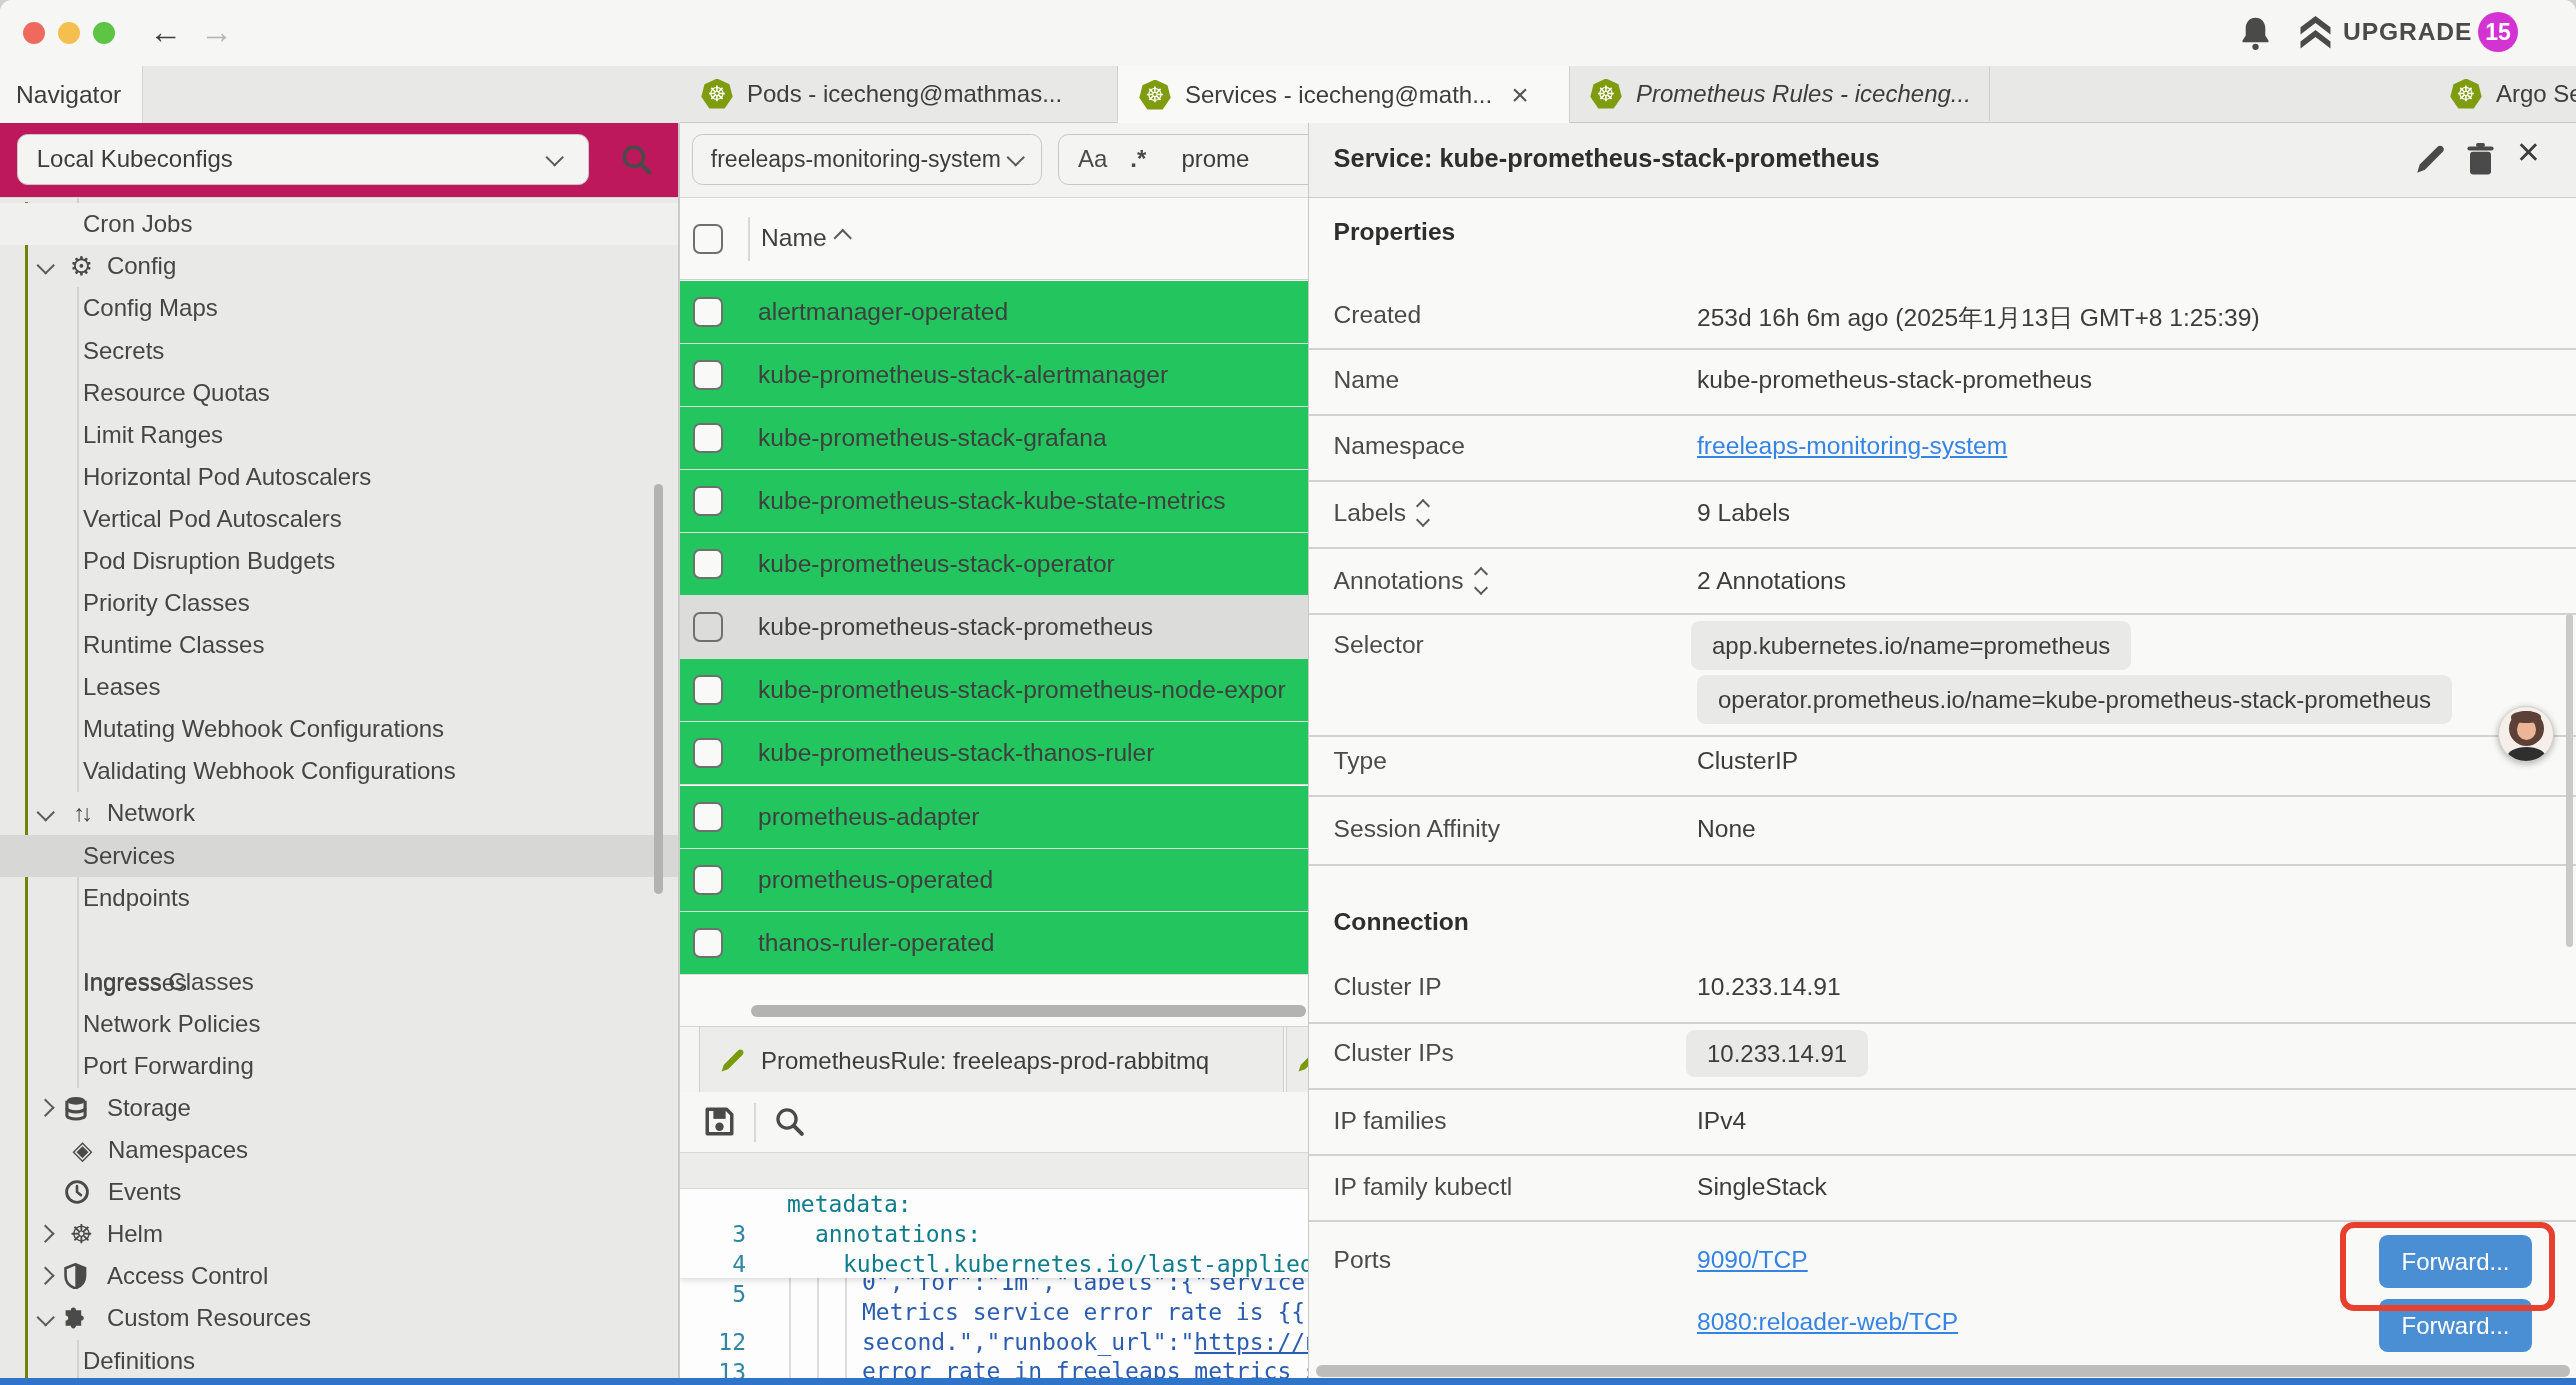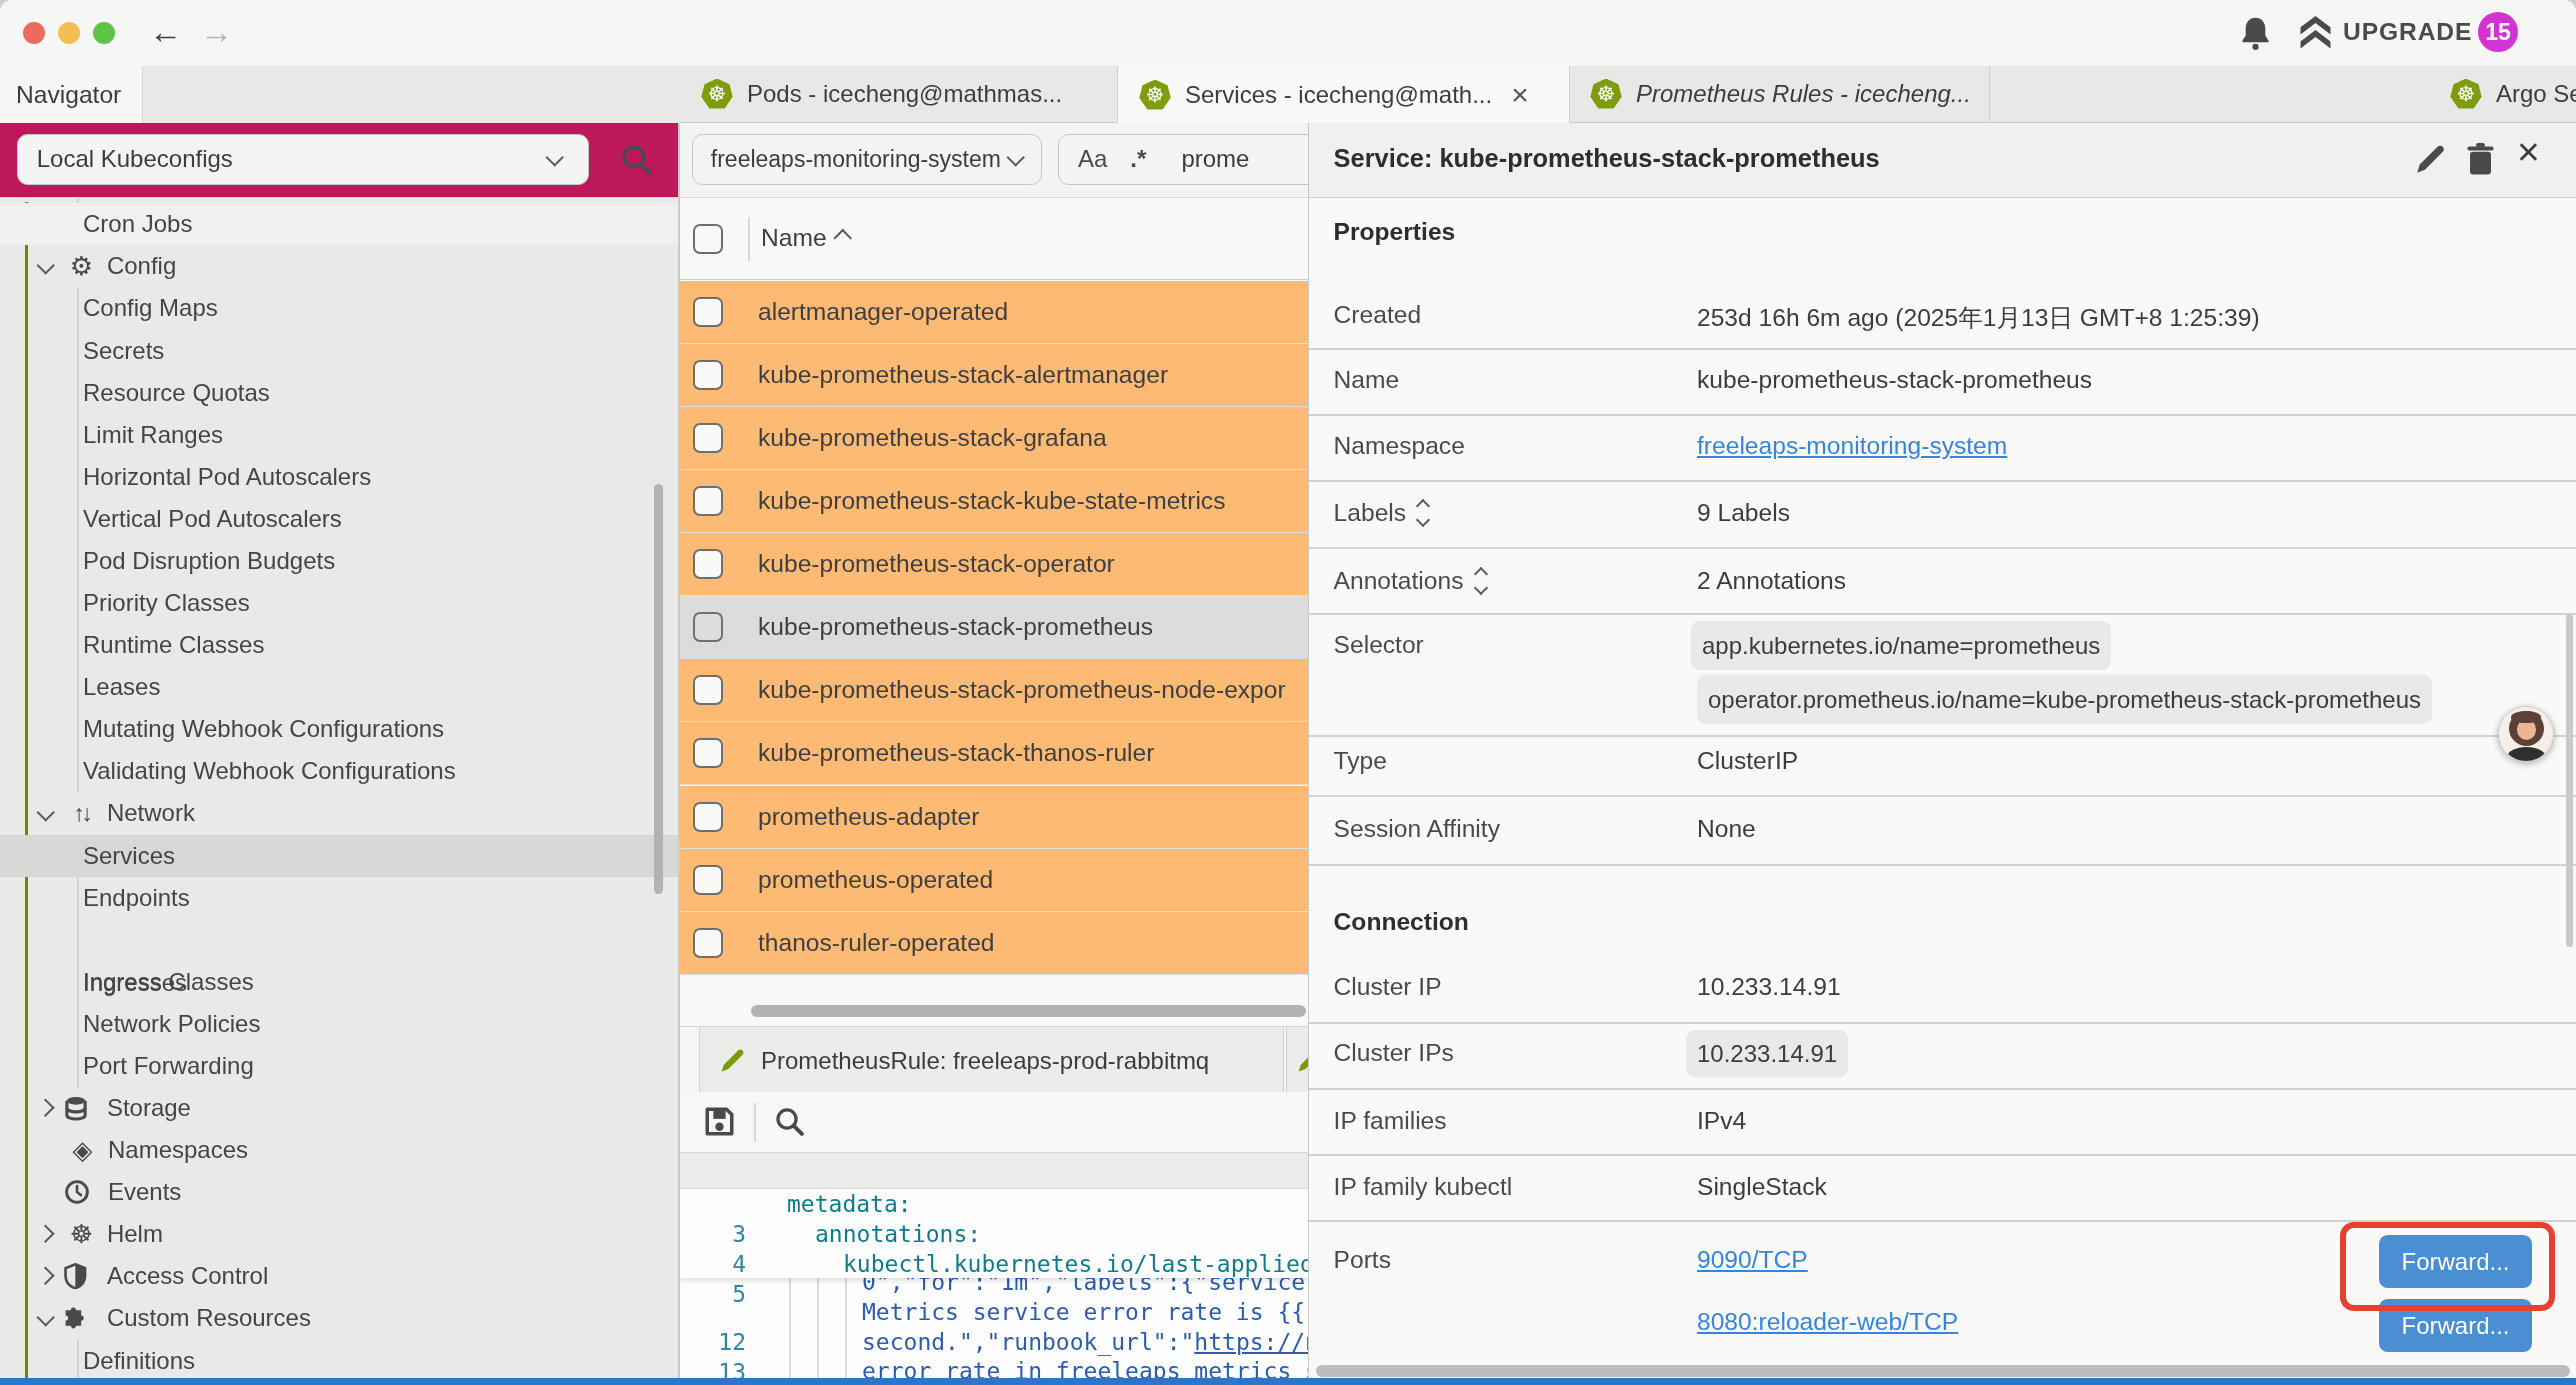--- a/index.html
+++ b/index.html
@@ -53,21 +53,21 @@
   #accent{left:24.6px;top:202px;width:3.5px;height:1177px;background:#748006;}
   .guide{position:absolute;left:77px;width:1.8px;background:#d2d2d1;}
   .vsb{position:absolute;background:#b3b3b2;border-radius:5.3px;}
   
   #midfilter{left:680px;top:123px;width:629px;height:75px;background:#f3f3f2;border-bottom:1.8px solid #d9d9d8;box-sizing:border-box;overflow:hidden;}
   #searchbox{position:absolute;left:378px;top:10.5px;width:289px;height:51px;border:1.8px solid #c6c6c5;border-radius:10.5px;
        background:#f4f4f3;display:flex;align-items:center;font-size:24px;color:#3c3c3c;box-sizing:border-box;}
   #thead{left:680px;top:198px;width:629px;height:82px;background:#f9f9f8;border-bottom:1.8px solid #d0d0cf;box-sizing:border-box;}
   .cb{width:26px;height:26px;border:2.6px solid #6f6f6e;border-radius:7px;flex:none;background:#f9f9f8;}
   .trow{position:absolute;left:680px;width:629px;height:63px;display:flex;align-items:center;
-        border-bottom:1.8px solid #dedddc;background:#fdba74;font-size:24.6px;color:#3f3f3f;box-sizing:border-box;
+        border-bottom:1.8px solid #dedddc;background:#22c55e;font-size:24.6px;color:#3f3f3f;box-sizing:border-box;
         white-space:nowrap;overflow:hidden;}
   .trow .cb{margin-left:13px;}
   .trow .nm{margin-left:35px;}
   .trow.selected{background:#dcdcdb;}
   .hsb{position:absolute;height:12.3px;background:#b3b3b2;border-radius:6.1px;}
   
   #btabbar{left:680px;top:1026px;width:629px;height:67px;background:#f5f5f4;border-top:1.8px solid #d4d4d3;
            border-bottom:1.8px solid #d4d4d3;box-sizing:border-box;overflow:hidden;}
   #btab{position:absolute;left:19px;top:0;width:585px;height:67px;background:#ececeb;border-left:1.8px solid #d0d0cf;
         border-right:1.8px solid #d0d0cf;display:flex;align-items:center;font-size:24px;color:#3c3c3c;box-sizing:border-box;white-space:nowrap;overflow:hidden;}
@@ -89,21 +89,21 @@
   
   #rightpanel{left:1308px;top:123px;width:1268px;height:1263px;background:#f9f9f8;border-left:1.8px solid #c8c8c7;
               box-sizing:border-box;overflow:hidden;}
   #rphead{position:absolute;left:0;top:0;width:1268px;height:75px;background:#f0f0ef;border-bottom:1.8px solid #cdcdcc;box-sizing:border-box;}
   #rptitle{position:absolute;left:24.6px;top:21px;font-size:25.4px;font-weight:bold;color:#2e2e2e;}
   .dl{position:absolute;left:24.6px;font-size:24.6px;color:#4a4a4a;display:flex;align-items:center;}
   .dv{position:absolute;left:388px;font-size:24.6px;color:#3c3c3c;}
   .dh{position:absolute;left:24.6px;font-size:24.6px;font-weight:bold;color:#2e2e2e;}
   .hd{position:absolute;left:0;width:1268px;height:1.8px;background:#d2d2d1;}
   .chip{position:absolute;background:#e9e9e8;border-radius:8.8px;height:49px;display:flex;align-items:center;
-        padding:0 11px;font-size:24px;color:#3c3c3c;white-space:nowrap;}
+        padding:0 21px;font-size:24px;color:#3c3c3c;white-space:nowrap;}
   .link{color:#3584e4;text-decoration:underline;}
   .fwd{position:absolute;left:1070px;width:153px;height:53px;background:#4a8fd3;border-radius:8.8px;color:#fff;
        font-size:24px;display:flex;align-items:center;justify-content:center;}
   #redbox{position:absolute;left:1031px;top:1099px;width:203px;height:77px;border:6.1px solid #e8402e;border-radius:14px;}
   .updn{display:inline-flex;flex-direction:column;margin-left:12.3px;gap:4.4px;}
   .updn .cv{width:8px;height:8px;border-width:2.2px;border-color:#5a5a5a;}
   #avatar{position:absolute;left:1189px;top:583px;width:54px;height:54px;border-radius:50%;background:#f6efe9;
           border:1.8px solid #d0d0cf;overflow:hidden;box-shadow:0 1.8px 7px rgba(0,0,0,.3);}
   .av-hair{position:absolute;left:9.6px;top:4.4px;width:35px;height:35px;border-radius:50%;background:#5d4037;}
   .av-face{position:absolute;left:17.5px;top:12.3px;width:19px;height:21px;border-radius:50%;background:#edb597;}

